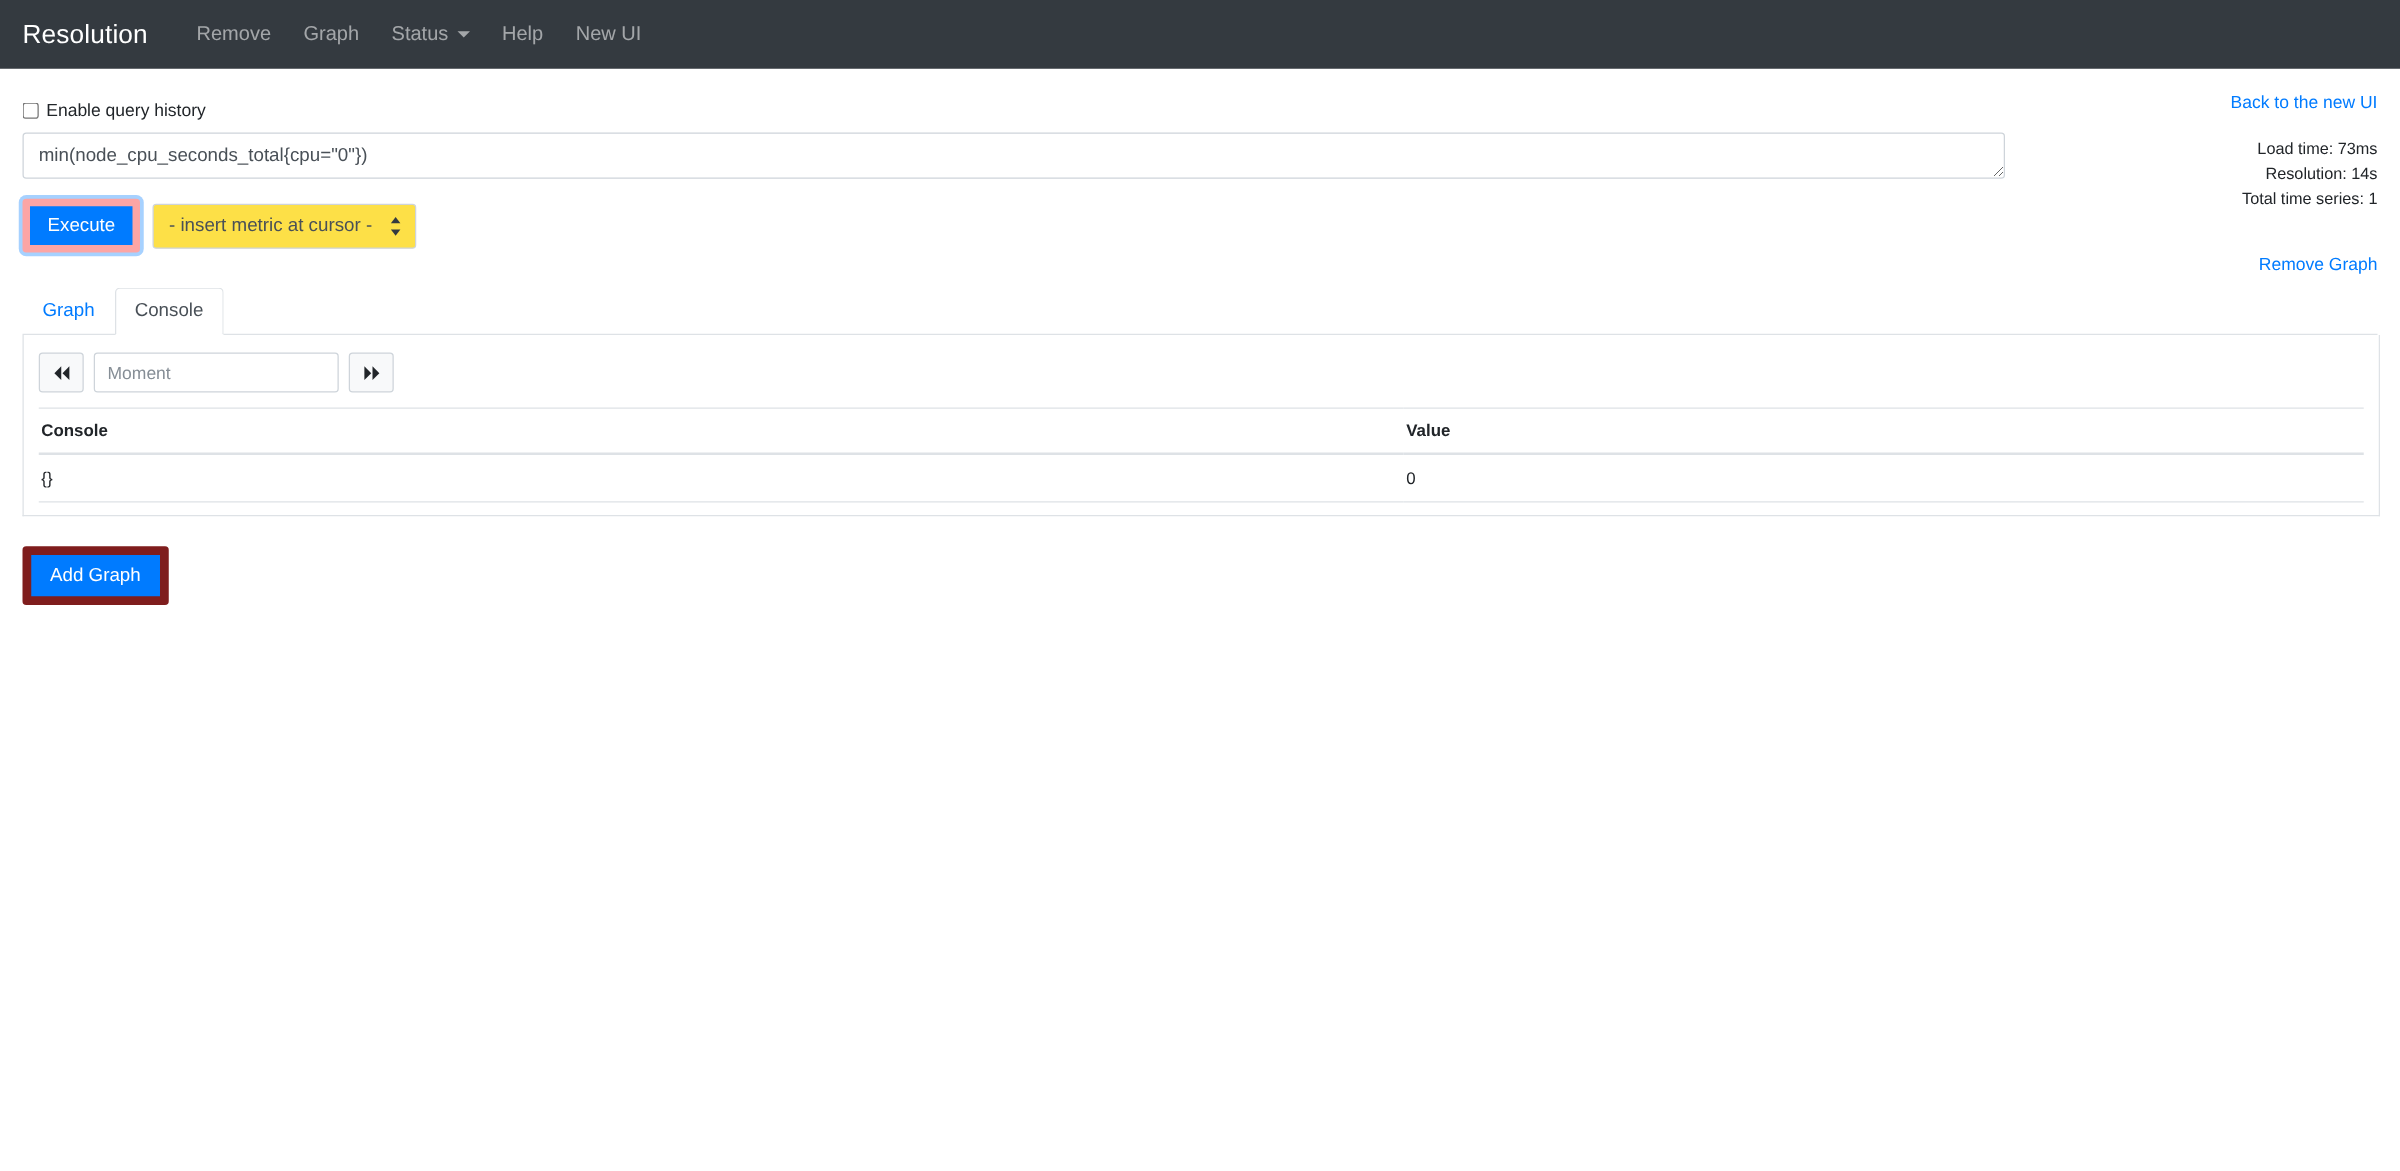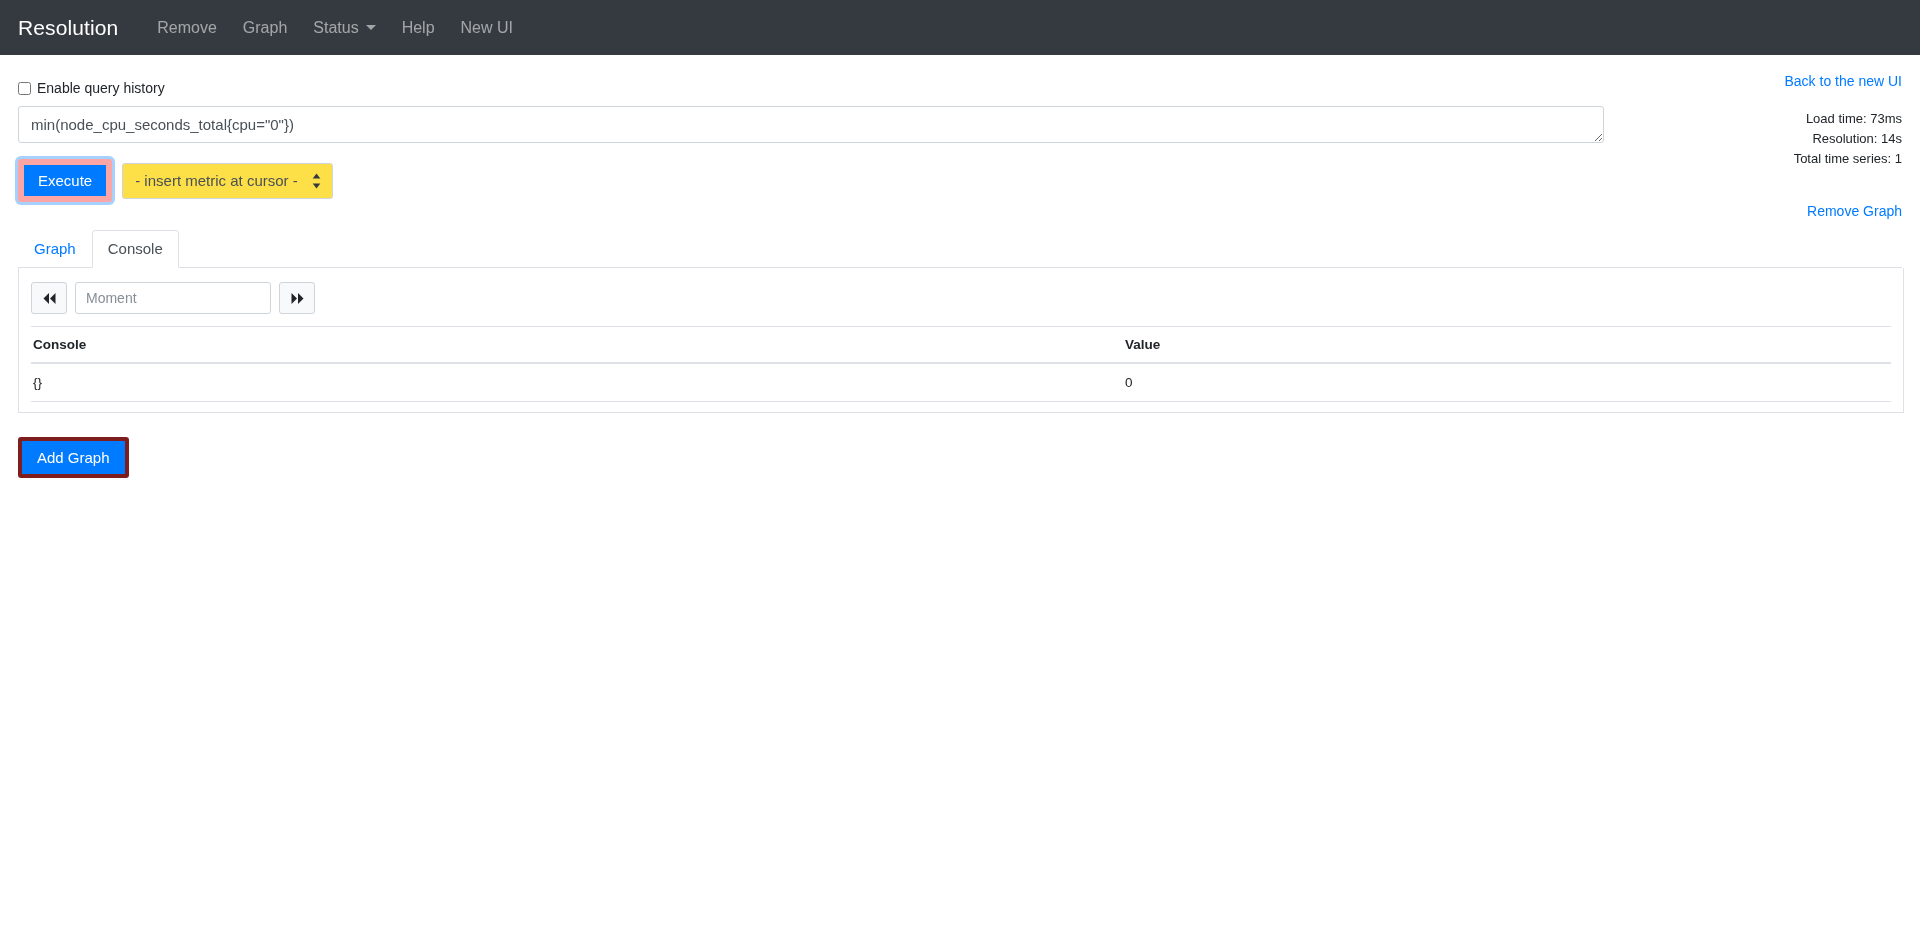--- a/index.html
+++ b/index.html
@@ -255,21 +255,21 @@
     padding: 11px 0 11px 2px;
     border-bottom: 1px solid #dee2e6;
     font-family: "Liberation Sans", sans-serif;
   }
   th.col-element, td.col-element { width: 1092px; }
 
   
   .btn-add {
     margin-top: 24px;
     background: #007bff;
-    border: 4px solid #7f1d1d;
+    border: 7px solid #7f1d1d;
     color: #fff;
     font-family: "Liberation Sans", sans-serif;
     font-size: 15px;
     padding: 8px 15px;
     border-radius: 3px;
     cursor: pointer;
   }
 </style>
 </head>
 <body>

